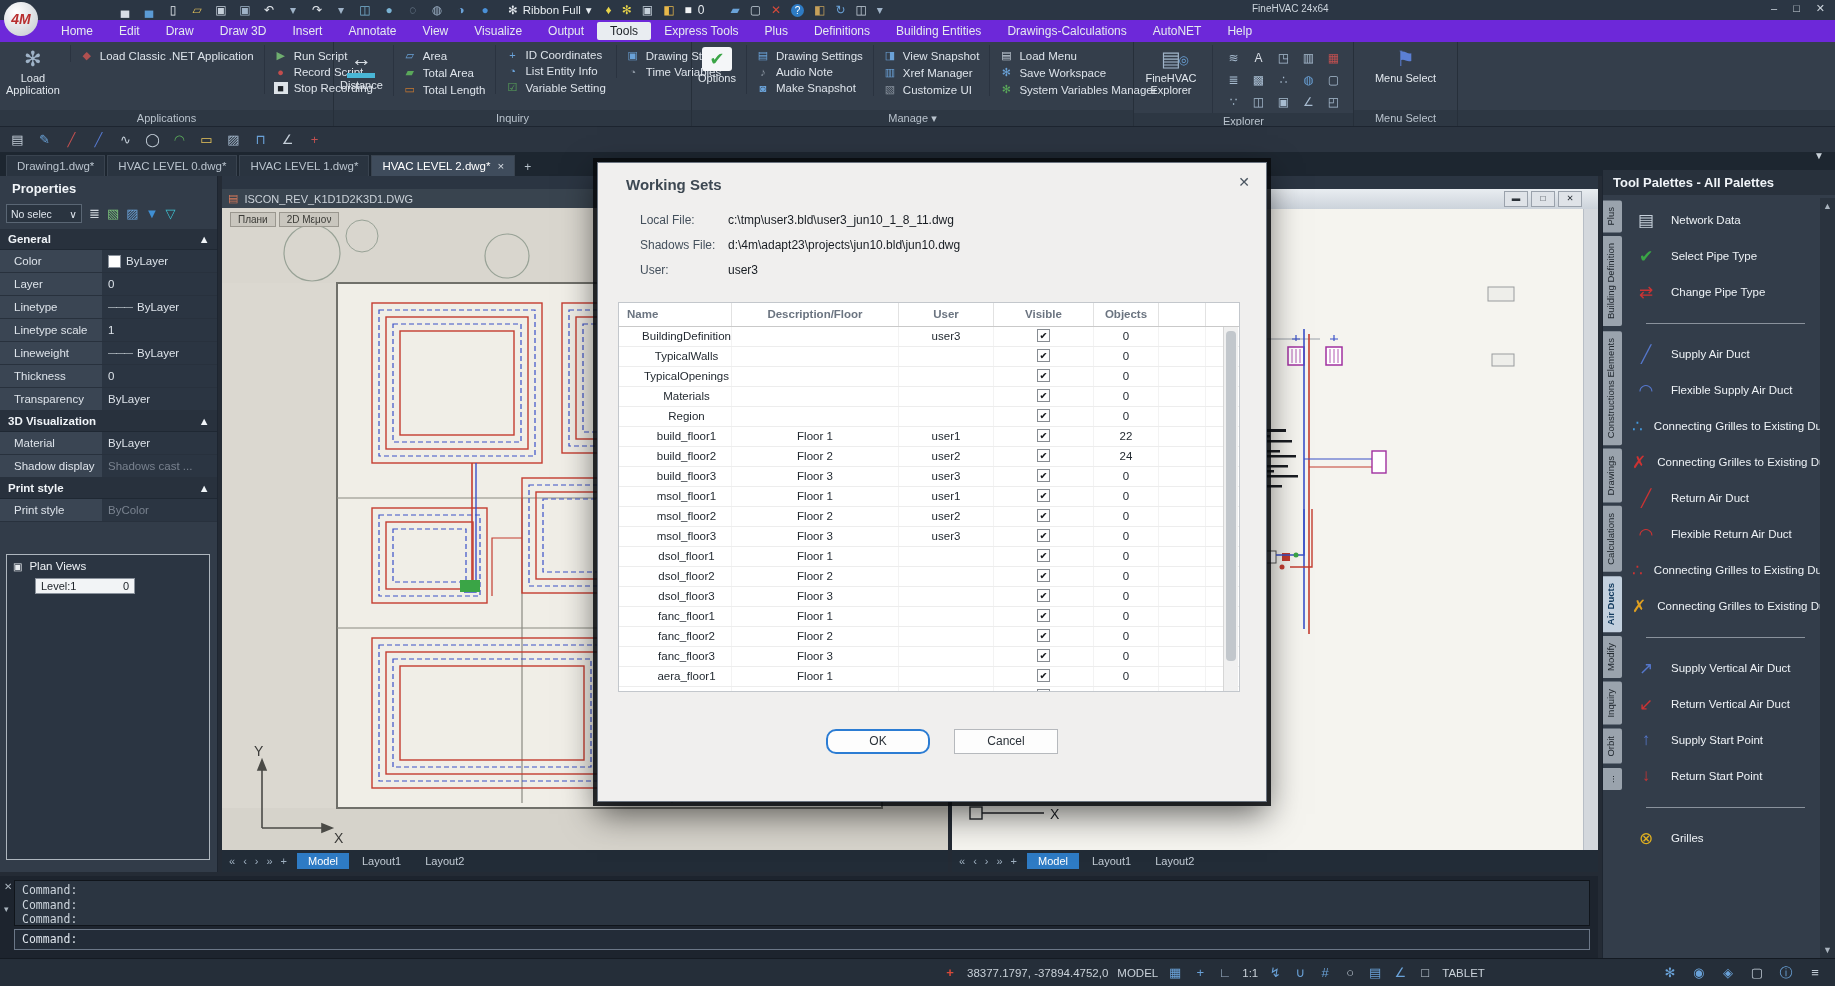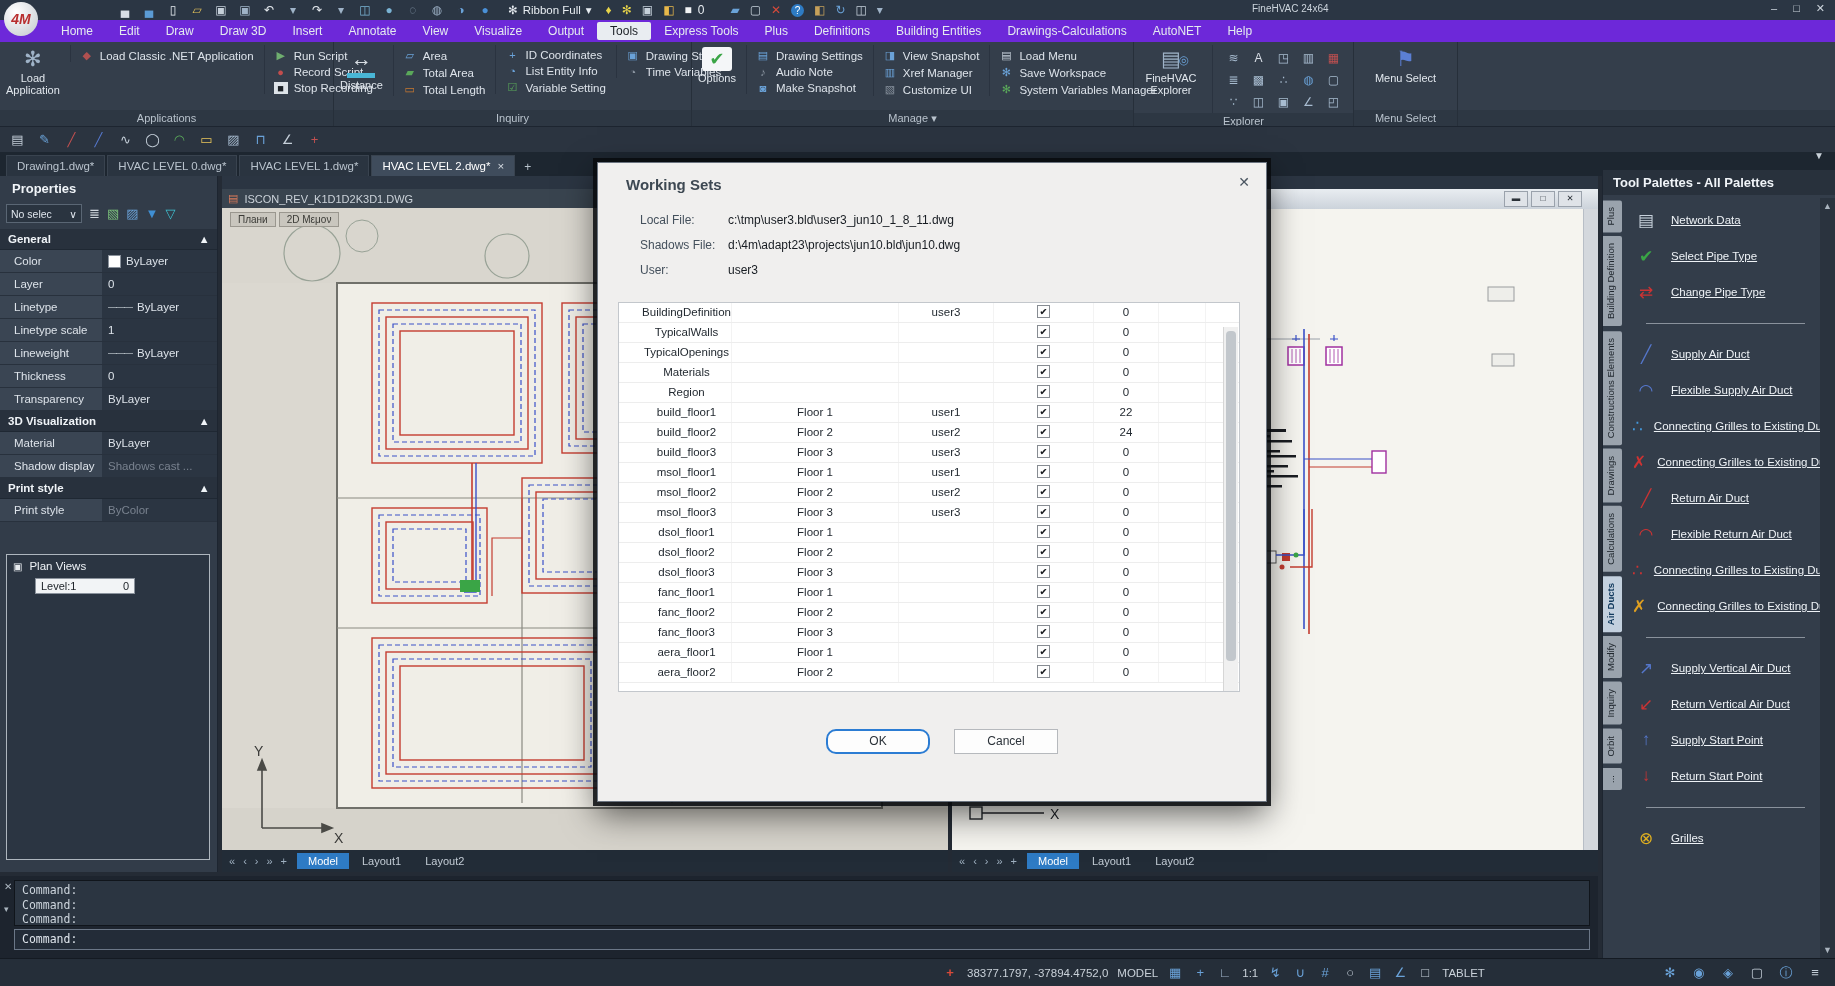--- a/index.html
+++ b/index.html
@@ -103,21 +103,21 @@
   
   .pal-collapse{position:absolute;left:1814px;top:150px;color:#c9d1d9;font-size:10px;}
   .palette{position:absolute;left:1602px;top:170px;width:233px;height:788px;background:#333d4a;box-sizing:border-box;border-left:1px solid #1d2530;}
   .pal-title{height:25px;line-height:25px;padding-left:10px;font-weight:bold;font-size:13px;color:#f0f4f8;background:#28313c;}
   .pal-tabs{position:absolute;left:0;top:30px;width:19px;display:flex;flex-direction:column;gap:4px;}
   .pal-tab{writing-mode:vertical-rl;transform:rotate(180deg);background:#9aa3ad;color:#21282f;font-size:9.5px;padding:7px 2px;text-align:center;border-radius:2px 0 0 2px;flex:0 0 auto;}
   .pal-tab[data-active="true"]{background:#c3d0de;color:#123a5e;font-weight:bold;}
   .pal-items{position:absolute;left:23px;top:32px;right:16px;display:flex;flex-direction:column;}
   .pal-item{height:36px;display:flex;align-items:center;gap:11px;padding-left:6px;}
   .pal-item .ic{width:28px;font-size:17px;}
-  .pal-item .lbl{font-size:11.5px;color:#eef2f6;white-space:nowrap;text-decoration:underline;}
+  .pal-item .lbl{font-size:11.5px;color:#eef2f6;white-space:nowrap;}
   .pal-item[data-kind="separator"]{height:26px;}
   .pal-item[data-kind="separator"]::before{content:"";flex:1;height:1px;background:#8a929c;margin:0 14px;}
   .pal-scroll{position:absolute;right:0;top:28px;width:15px;bottom:0;background:#2a333e;color:#aab4be;font-size:9px;display:flex;flex-direction:column;justify-content:space-between;align-items:center;padding:3px 0;box-sizing:border-box;}
   
   .cmd{position:absolute;left:0;top:876px;width:1598px;height:82px;background:#1d242e;}
   .cmd-x{position:absolute;left:4px;top:5px;color:#aab4be;font-size:10px;}
   .cmd-arrow{position:absolute;left:4px;top:28px;color:#aab4be;font-size:9px;}
   .cmd-hist{position:absolute;left:14px;top:4px;right:8px;height:46px;background:#2b3541;border:1px solid #10151b;padding:2px 7px;font-family:"DejaVu Sans Mono",monospace;font-size:11.5px;color:#ccd4dc;line-height:14.5px;box-sizing:border-box;}
   .cmd-input{position:absolute;left:14px;top:53px;right:8px;height:21px;background:#232c38;border:1px solid #6b7787;font-family:"DejaVu Sans Mono",monospace;font-size:11.5px;color:#dfe5ec;line-height:19px;padding-left:7px;box-sizing:border-box;}
   
@@ -730,20 +730,28 @@
           <span class="dlg-flabel">Shadows File:</span>
           <span class="dlg-fvalue">d:\4m\adapt23\projects\jun10.bld\jun10.dwg</span>
         </div>
 
         <div style="display:contents;">
           <span class="dlg-flabel">User:</span>
           <span class="dlg-fvalue">user3</span>
         </div>
       </div>
     <div class="dlg-table">
+      <div class="thead">
+        <div>Name</div>
+        <div>Description/Floor</div>
+        <div>User</div>
+        <div>Visible</div>
+        <div>Objects</div>
+        <div></div>
+      </div>
       <div>
 
           <div class="trow">
             <div>BuildingDefinition</div>
             <div></div>
             <div>user3</div>
             <div><span class="chk">✔</span></div>
             <div>0</div>
             <div></div>
           </div>

